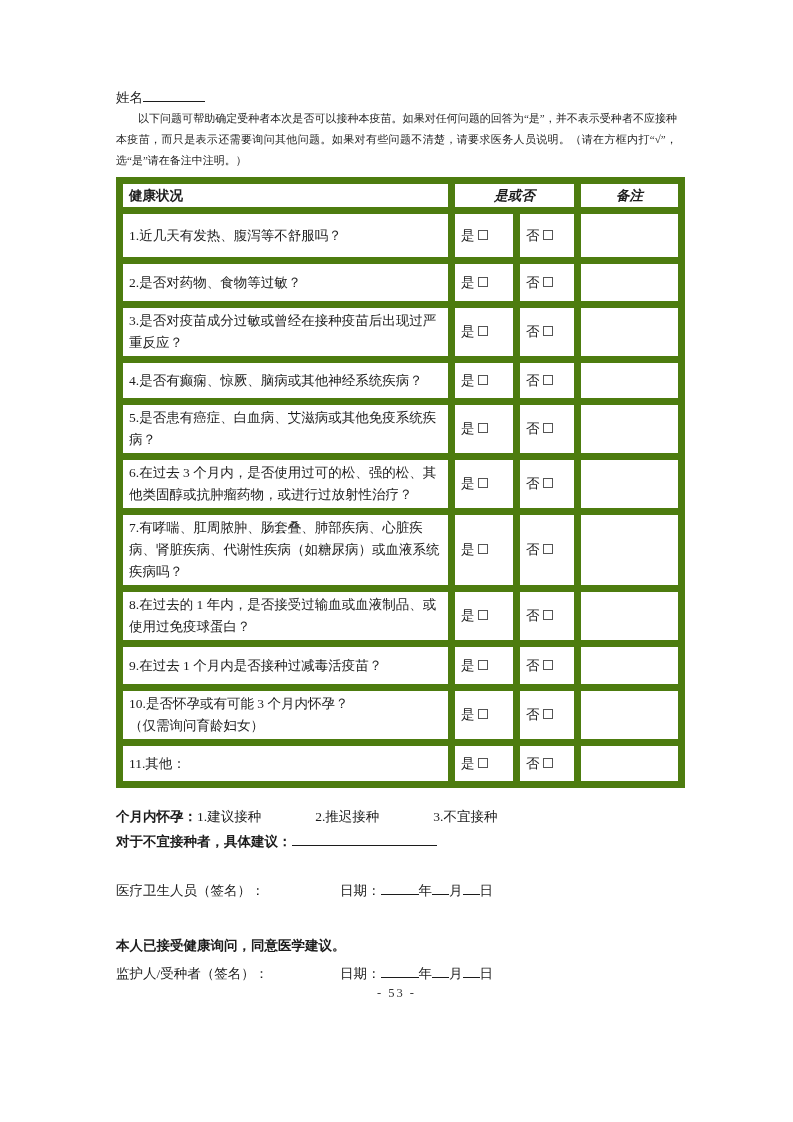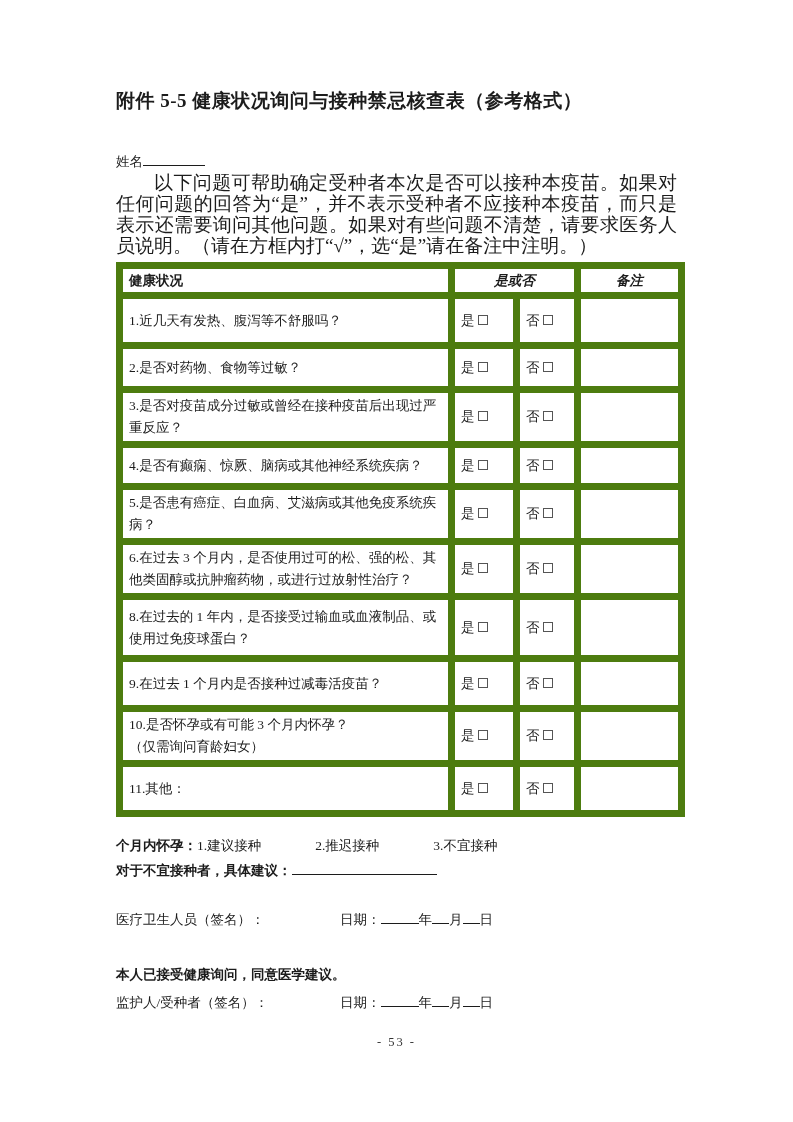--- a/index.html
+++ b/index.html
@@ -18,21 +18,21 @@
   }
 
   .name-line { font-size: 13.5px; margin: 0 0 1px 0; }
   .blank {
     display: inline-block; border-bottom: 1.2px solid #1c1c1c;
     height: 13px; vertical-align: baseline;
   }
   .name-blank { width: 62px; }
 
   .intro {
-    font-size: 19px; line-height: 21px; margin: 0 0 6px 0;
+    font-size: 11px; line-height: 21px; margin: 0 0 6px 0;
     text-align: justify; text-indent: 2em;
   }
 
   table.hq {
     width: 562px; border-collapse: collapse; table-layout: fixed;
     font-size: 13.5px;
     border: 2px solid #1c1c1c;
   }
   table.hq th, table.hq td {
     border: 7px solid #4d7c0f; padding: 2px 6px;
@@ -71,30 +71,29 @@
   .sig-1 { margin-top: 24px; }
   .sig-label { display: inline-block; width: 224px; }
   .date-part { white-space: nowrap; }
   .date-blank-y { width: 38px; }
   .date-blank-md { width: 17px; }
 
   .consent { font-size: 13.5px; font-weight: bold; margin-top: 30px; line-height: 25px; }
   .sig-2 { margin-top: 3px; }
 
   .pageno {
-    font-size: 12.5px; text-align: center; margin-top: 20px;
+    font-size: 12.5px; text-align: center; 
     letter-spacing: 2px; color: #333;
   }
 </style>
 </head>
 <body>
 
 <div class="page">
 
-  <h1 class="doc-title">附件 5-5 健康状况询问与接种禁忌核查表（参考格式）</h1>
 
   <div class="name-line">
     <span>姓名</span><span class="blank name-blank"></span>
   </div>
 
   <p class="intro">以下问题可帮助确定受种者本次是否可以接种本疫苗。如果对任何问题的回答为“是”，并不表示受种者不应接种本疫苗，而只是表示还需要询问其他问题。如果对有些问题不清楚，请要求医务人员说明。（请在方框内打“√”，选“是”请在备注中注明。）</p>
 
   <table class="hq">
     <colgroup>
       <col style="width:332px">
@@ -140,20 +139,26 @@
           <td class="yn"><span>否</span><span class="chkbox"></span></td>
           <td class="remark"></td>
         </tr>
         <tr>
           <td class="q">6.在过去 3 个月内，是否使用过可的松、强的松、其他类固醇或抗肿瘤药物，或进行过放射性治疗？</td>
           <td class="yn"><span>是</span><span class="chkbox"></span></td>
           <td class="yn"><span>否</span><span class="chkbox"></span></td>
           <td class="remark"></td>
         </tr>
         <tr>
+          <td class="q">7.有哮喘、肛周脓肿、肠套叠、肺部疾病、心脏疾病、肾脏疾病、代谢性疾病（如糖尿病）或血液系统疾病吗？</td>
+          <td class="yn"><span>是</span><span class="chkbox"></span></td>
+          <td class="yn"><span>否</span><span class="chkbox"></span></td>
+          <td class="remark"></td>
+        </tr>
+        <tr>
           <td class="q">8.在过去的 1 年内，是否接受过输血或血液制品、或使用过免疫球蛋白？</td>
           <td class="yn"><span>是</span><span class="chkbox"></span></td>
           <td class="yn"><span>否</span><span class="chkbox"></span></td>
           <td class="remark"></td>
         </tr>
         <tr>
           <td class="q">9.在过去 1 个月内是否接种过减毒活疫苗？</td>
           <td class="yn"><span>是</span><span class="chkbox"></span></td>
           <td class="yn"><span>否</span><span class="chkbox"></span></td>
           <td class="remark"></td>

